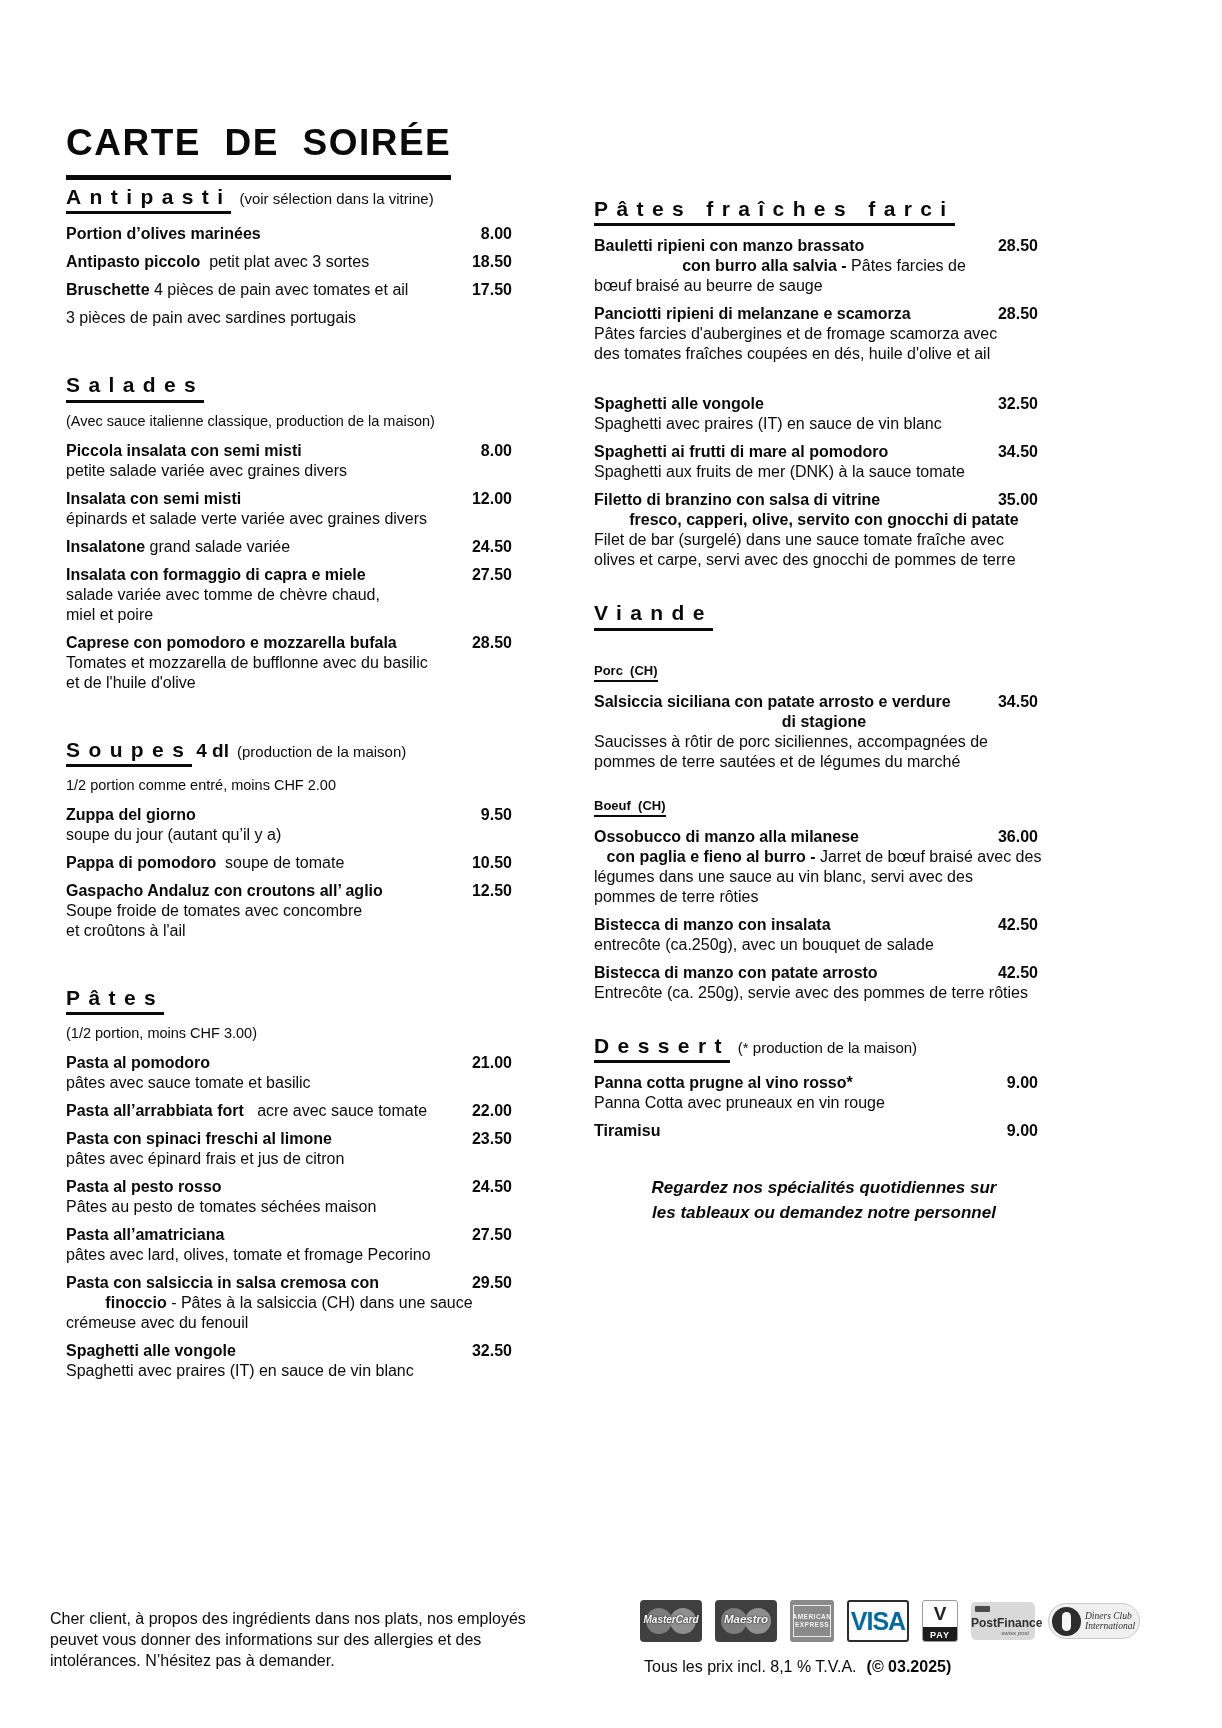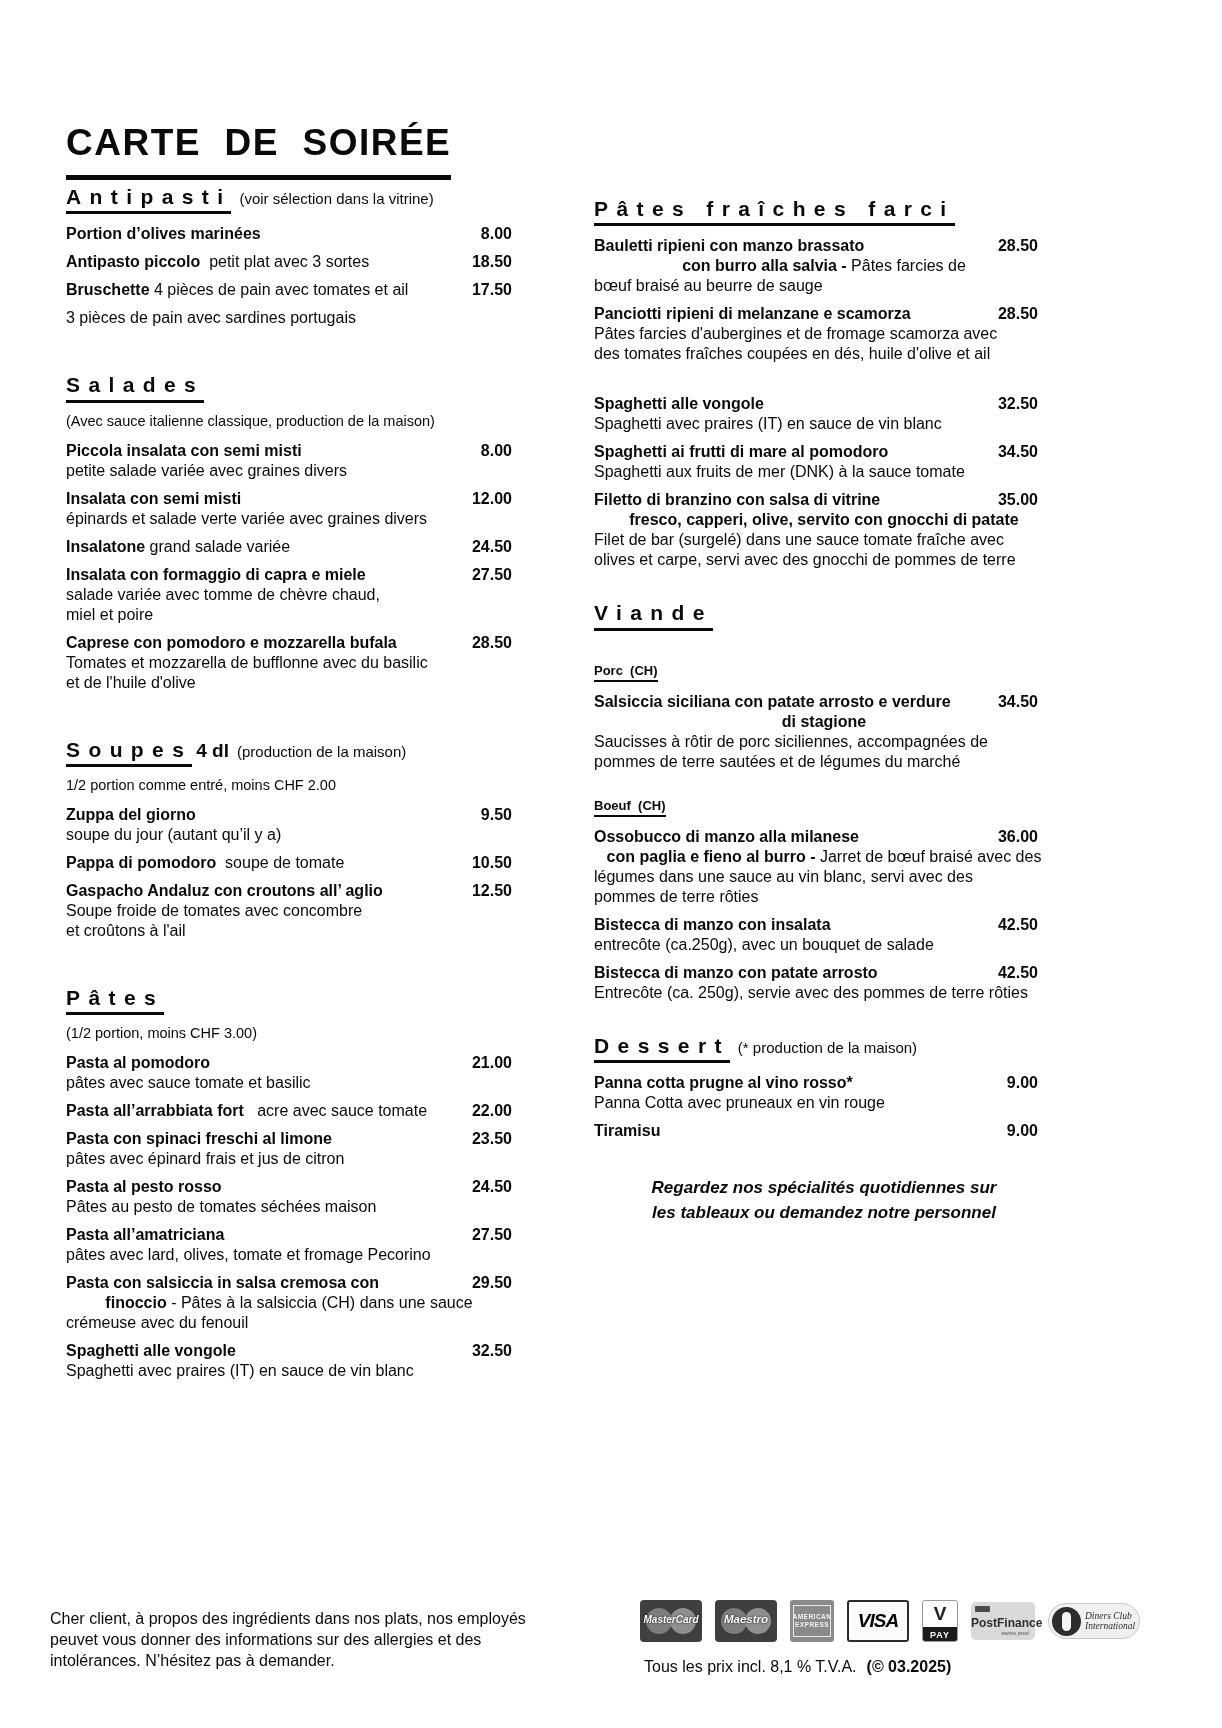--- a/index.html
+++ b/index.html
@@ -72,21 +72,21 @@
   .logo-amex { width:44px; height:42px; background:#8a8a8a; border-radius:3px; padding:5px 3px; }
   .logo-amex .box {
     border:1px solid #e8e8e8; height:100%; display:flex; align-items:center; justify-content:center;
     color:#f2f2f2; font-weight:bold; font-size:6.5px; letter-spacing:.5px;
     text-align:center; white-space:pre-line; line-height:8px;
   }
   .logo-visa {
     width:62px; height:42px; background:#fcfcfc; border:2px solid #2b2b2b; border-radius:3px;
     display:flex; align-items:center; justify-content:center;
   }
-  .logo-visa .txt { font-style:italic; font-weight:900; font-size:19px; color:#000000; letter-spacing:-1px; }
+  .logo-visa .txt { font-weight:900; font-size:25px; color:#0369a1; letter-spacing:-1px; }
   .logo-vpay { width:36px; height:42px; border:1px solid #9a9a9a; border-radius:3px; background:#fff; overflow:hidden; }
   .logo-vpay .v { height:26px; display:flex; align-items:center; justify-content:center; font-weight:900; font-size:19px; color:#222; }
   .logo-vpay .pay { height:16px; background:#1c1c1c; color:#fff; font-weight:bold; font-size:9px; display:flex; align-items:center; justify-content:center; letter-spacing:1px; }
   .logo-pf { width:64px; height:38px; background:#d9d9d9; border-radius:5px; }
   .logo-pf .tag { position:absolute; left:4px; top:4px; width:15px; height:6px; background:#4a4a4a; border-radius:1px; }
   .logo-pf .txt { position:absolute; left:0; right:0; top:14px; text-align:center; font-weight:bold; font-size:12px; color:#2f2f2f; }
   .logo-pf .sub { position:absolute; right:6px; bottom:4px; font-size:6px; color:#555; font-style:italic; }
   .logo-diners { width:92px; height:36px; background:#f0f0f0; border:1px solid #c9c9c9; border-radius:18px; display:flex; align-items:center; padding-left:3px; }
   .logo-diners .circle { width:29px; height:29px; border-radius:50%; background:#2d2d2d; position:relative; flex:0 0 auto; }
   .logo-diners .slit { position:absolute; left:10px; top:5px; width:9px; height:19px; background:#f5f5f5; border-radius:5px; }

